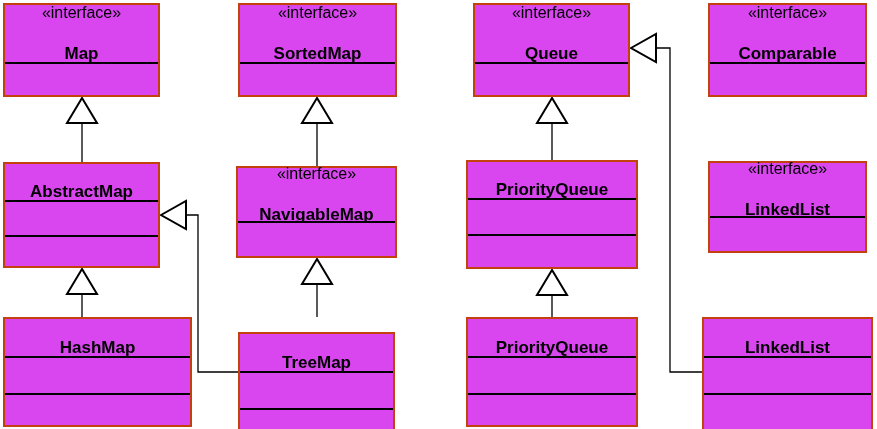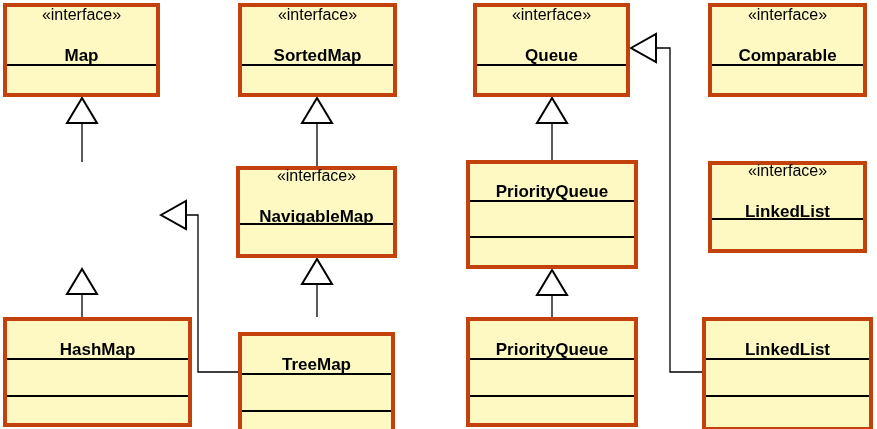--- a/index.html
+++ b/index.html
@@ -13,22 +13,22 @@
     overflow: hidden;
   }
   #edges {
     position: absolute;
     left: 0; top: 0;
     width: 877px; height: 429px;
     z-index: 0;
   }
   .box {
     position: absolute;
-    background: #fef9c3;
-    border: 4px solid #c2410c;
+    background: #d946ef;
+    border: 2px solid #c2410c;
     display: flex;
     flex-direction: column;
     z-index: 1;
   }
   .title {
     display: flex;
     flex-direction: column;
     justify-content: center;
     align-items: center;
     text-align: center;
@@ -124,20 +124,27 @@
   </div>
 
   <div class="box" style="left:708px;top:3px;width:159px;height:94px">
     <div class="title" style="height:57px">
       <div class="stereo">«interface»</div>
       <div class="cname">Comparable</div>
     </div>
     <div class="comp grow"></div>
   </div>
 
+  <div class="box" style="left:3px;top:162px;width:157px;height:106px">
+    <div class="title" style="height:36px">
+      <div class="cname">AbstractMap</div>
+    </div>
+    <div class="comp" style="height:35px"></div>
+    <div class="comp grow"></div>
+  </div>
 
   <div class="box" style="left:236px;top:166px;width:161px;height:92px">
     <div class="title" style="height:53px">
       <div class="stereo">«interface»</div>
       <div class="cname">NavigableMap</div>
     </div>
     <div class="comp grow"></div>
   </div>
 
   <div class="box" style="left:466px;top:160px;width:172px;height:109px">

